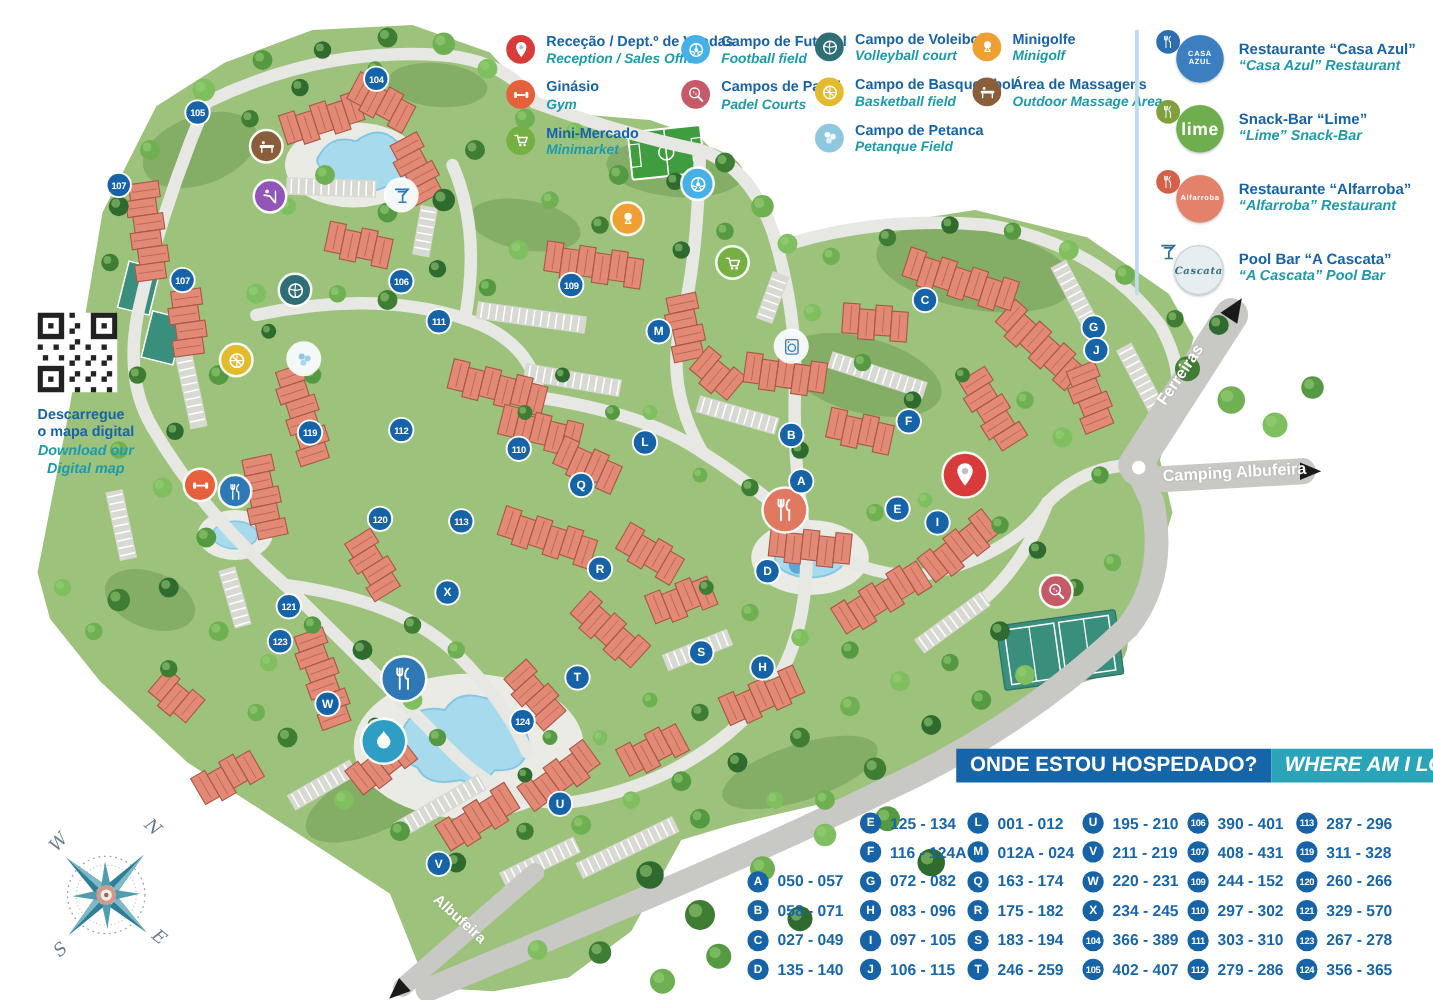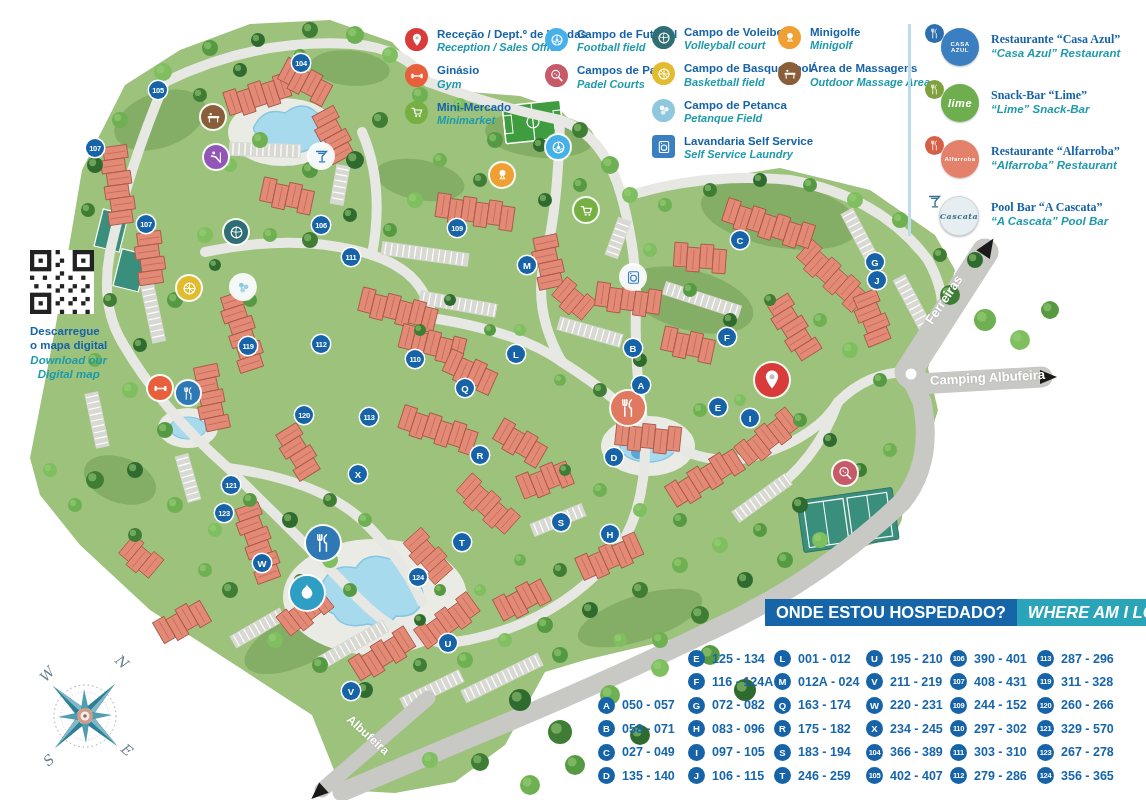--- a/index.html
+++ b/index.html
@@ -20,21 +20,21 @@
   #rest-panel{position:absolute;left:908px;top:24px;width:232px;z-index:6;border-left:3px solid #bcdcec;
     padding-left:14px;display:flex;flex-direction:column;gap:12px;}
   .rest-item{display:flex;align-items:center;gap:10px;}
   .rest-logo{position:relative;width:56px;height:44px;flex:0 0 auto;}
   .rest-big{position:absolute;right:2px;top:4px;width:38px;height:38px;border-radius:50%;
     display:flex;align-items:center;justify-content:center;text-align:center;box-shadow:0 1px 2px rgba(0,0,0,.25);}
   .rest-big span{font-size:6px;font-weight:bold;color:#fff;letter-spacing:.5px;line-height:1;}
   .rest-badge{position:absolute;left:0;top:0;width:19px;height:19px;border-radius:50%;
     display:flex;align-items:center;justify-content:center;z-index:2;}
   .rest-badge svg{width:13px;height:13px;}
-  .rest-txt .pt{font-size:12px;font-weight:bold;color:#1763a8;line-height:1.2;font-family:Liberation Serif, serif;}
+  .rest-txt .pt{font-size:12px;font-weight:bold;color:#1763a8;line-height:1.2;}
   .rest-txt .en{font-size:11.5px;font-style:italic;font-weight:bold;color:#1f9aab;line-height:1.25;}
 
   
   #qr-box{position:absolute;left:30px;top:250px;z-index:6;}
   #qr-code{width:64px;height:64px;}
   #qr-cap{margin-top:6px;font-size:11.5px;line-height:1.25;}
   #qr-cap .pt{font-weight:bold;color:#1763a8;}
   #qr-cap .en{font-weight:bold;font-style:italic;color:#1f9aab;text-align:center;}
 
   
@@ -1196,33 +1196,20 @@
               <circle cx="9" cy="8.8" r="3.4" fill="#fff"></circle>
               <circle cx="15.6" cy="11" r="3.4" fill="#fff" opacity=".85"></circle>
               <circle cx="10.8" cy="15.8" r="3.4" fill="#fff" opacity=".7"></circle>
             </svg>
           </span>
           <span class="ltxt">
             <div class="pt">Campo de Petanca</div>
             <div class="en">Petanque Field</div>
           </span>
         </div>
-        <div class="legend-item">
-          <span class="licon square" style="background: rgb(58, 127, 192);">
-            <svg viewBox="0 0 24 24">
-              <rect x="5" y="3.8" width="14" height="16.4" rx="2" stroke="#fff" fill="none" stroke-linecap="round" stroke-width="1.6"></rect>
-              <circle cx="12" cy="13" r="4.1" stroke="#fff" fill="none" stroke-linecap="round" stroke-width="1.6"></circle>
-              <circle cx="8.2" cy="6.4" r="1" fill="#fff"></circle>
-            </svg>
-          </span>
-          <span class="ltxt">
-            <div class="pt">Lavandaria Self Service</div>
-            <div class="en">Self Service Laundry</div>
-          </span>
-        </div>
       </div>
       <div class="legend-col" style="left: 778px; top: 26px;">
         <div class="legend-item">
           <span class="licon" style="background: rgb(240, 160, 51);">
             <svg viewBox="0 0 24 24">
               <circle cx="12" cy="8.6" r="4.2" fill="#fff"></circle>
               <path d="M8.8 16.5h6.4M10.8 13.4l-2 3.1M13.2 13.4l2 3.1" stroke="#fff" fill="none" stroke-linecap="round" stroke-width="1.5"></path>
             </svg>
           </span>
           <span class="ltxt">
@@ -1260,21 +1247,21 @@
           </span>
         </span>
         <span class="rest-txt">
           <div class="pt">Restaurante “Casa Azul”</div>
           <div class="en">“Casa Azul” Restaurant</div>
         </span>
       </div>
       <div class="rest-item">
         <span class="rest-logo">
           <span class="rest-big" style="background: rgb(111, 174, 78);">
-            <span style="font-size: 11px; font-style: italic; text-transform: lowercase;">lime</span>
+            <span style="font-size: 14px; text-transform: lowercase;">lime</span>
           </span>
           <span class="rest-badge" style="background: rgb(127, 160, 60);">
             <svg viewBox="0 0 24 24">
               <path d="M8.8 3.8v6.4M6.8 3.8v3.6c0 1.2.8 2 2 2s2-.8 2-2V3.8M8.8 11.5v8.7" stroke="#fff" fill="none" stroke-linecap="round" stroke-width="1.5"></path>
               <path d="M15.4 3.8c-1.6 1.2-2.2 3.2-2.2 5.2s1 3.2 2.2 3.2v8" stroke="#fff" fill="none" stroke-linecap="round" stroke-width="1.5"></path>
             </svg>
           </span>
         </span>
         <span class="rest-txt">
           <div class="pt">Snack-Bar “Lime”</div>

